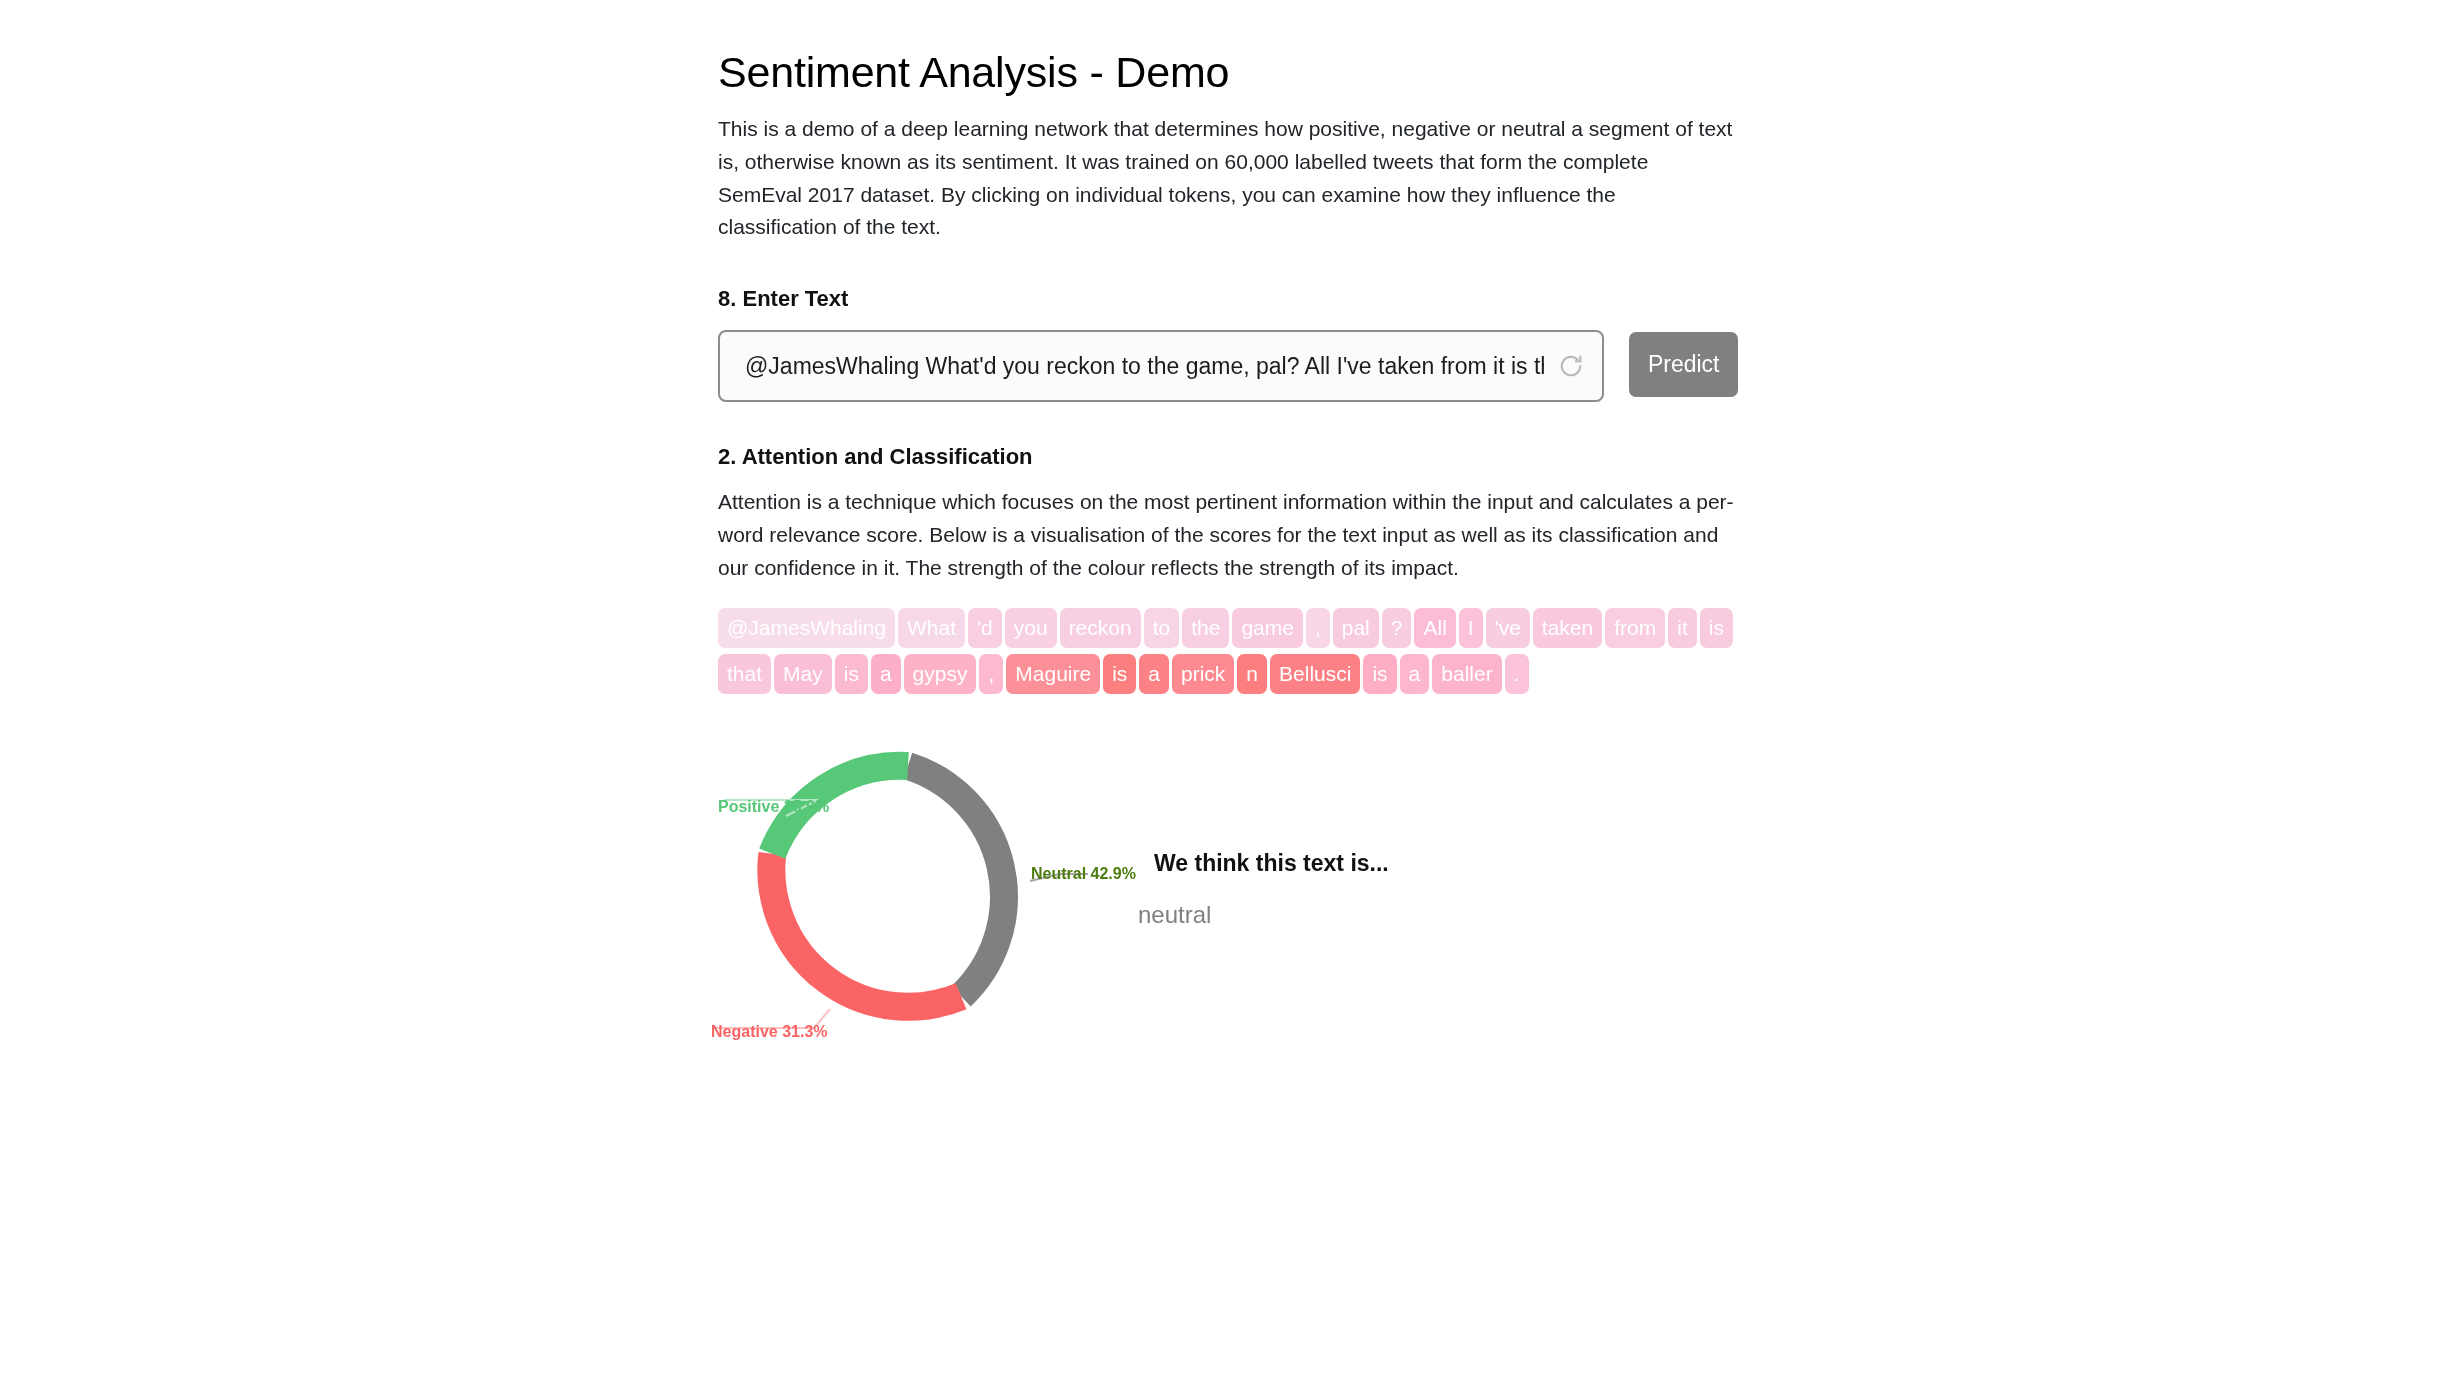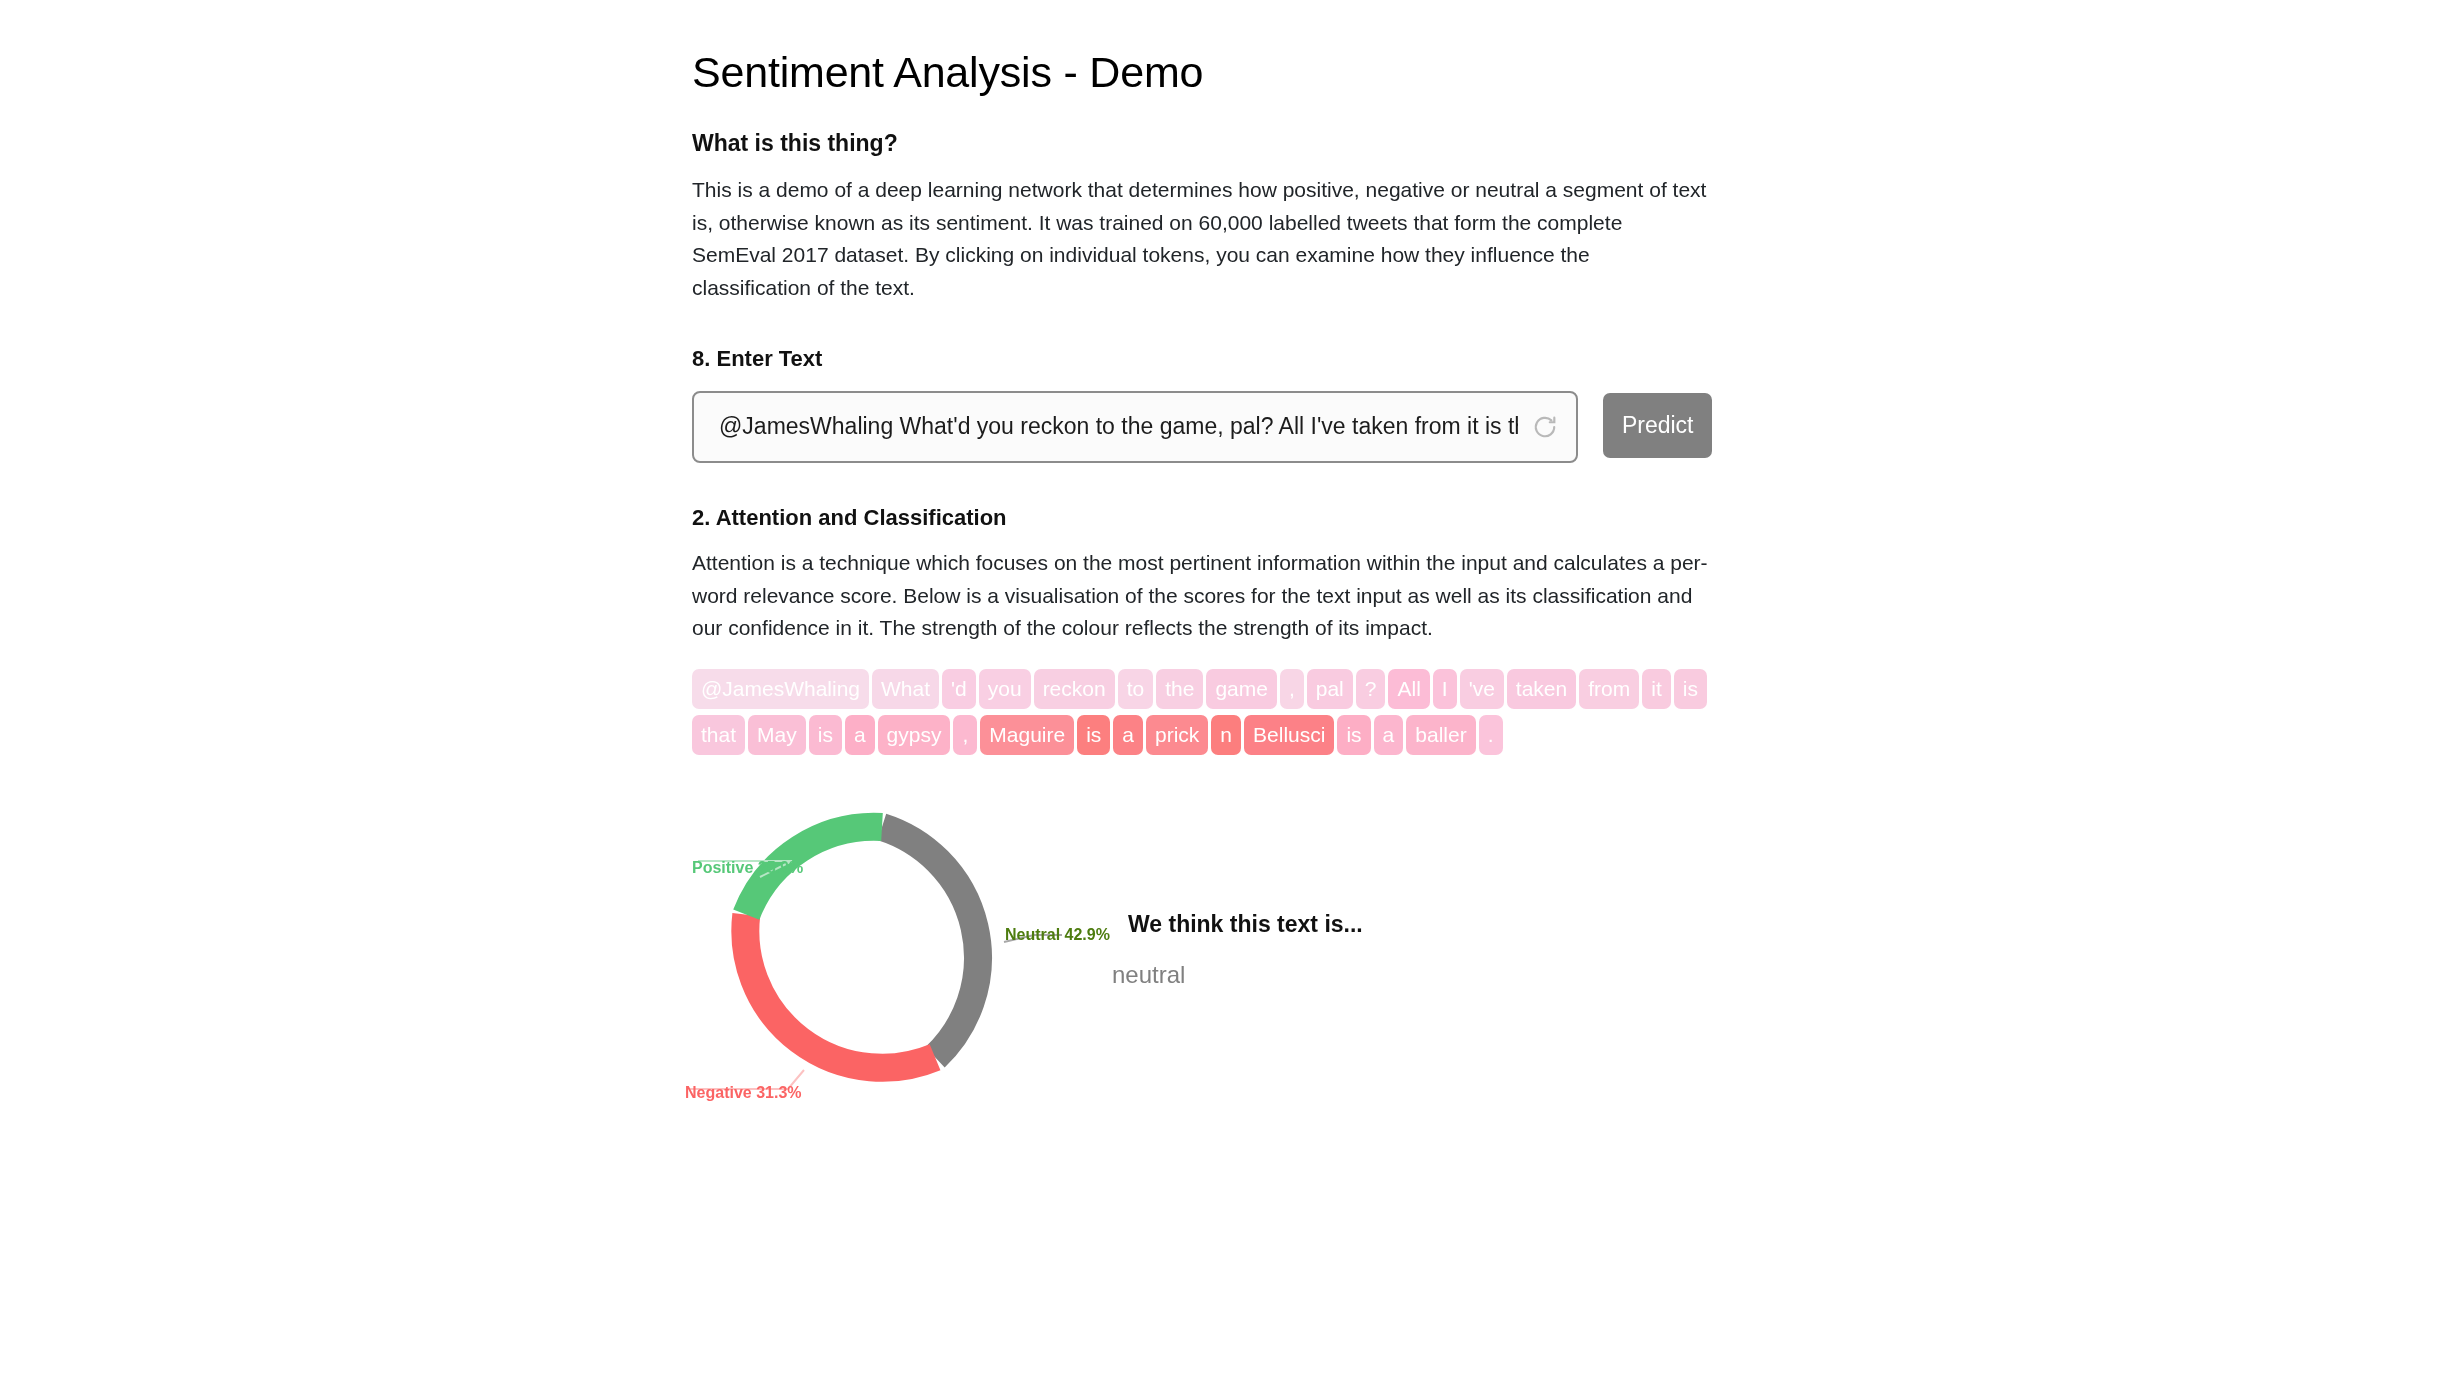--- a/index.html
+++ b/index.html
@@ -12,21 +12,21 @@
     width: 2448px;
     height: 1377px;
     font-family: "Liberation Sans", sans-serif;
     color: #212529;
     overflow: hidden;
     position: relative;
   }
 
   .page {
     position: absolute;
-    left: 692px;
+    left: 718px;
     top: 0;
     width: 1020px;
   }
 
   .page-title {
     font-size: 43px;
     font-weight: normal;
     color: #000000;
     margin: 0;
     padding-top: 48px;
@@ -185,21 +185,20 @@
     padding-top: 6px;
   }
 </style>
 </head>
 <body>
 
 <div class="page">
 
   <h1 class="page-title">Sentiment Analysis - Demo</h1>
 
-  <h2 class="section-heading">What is this thing?</h2>
   <p class="body-text">This is a demo of a deep learning network that determines how positive, negative or neutral a segment of text is, otherwise known as its sentiment. It was trained on 60,000 labelled tweets that form the complete SemEval 2017 dataset. By clicking on individual tokens, you can examine how they influence the classification of the text.</p>
 
   <h3 class="step-heading">8. Enter Text</h3>
 
   <div class="input-row">
     <div class="input-wrap">
       <input class="text-input" type="text" value="@JamesWhaling What'd you reckon to the game, pal? All I've taken from it is tha" style="">
       <span class="refresh-icon">
         <svg width="26" height="26" viewBox="0 0 24 24" fill="none" stroke="#b9b9b9" stroke-width="2" stroke-linecap="round">
           <path d="M20.5 12a8.5 8.5 0 1 1-2.6-6.1"></path>

